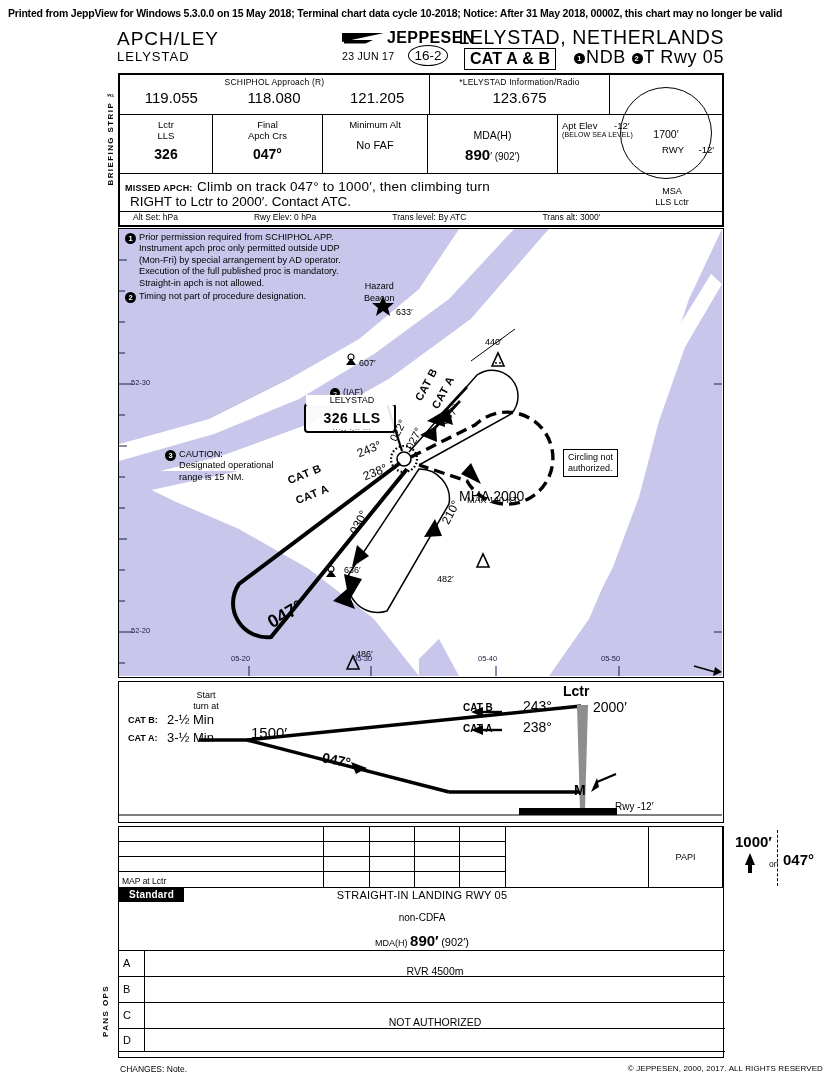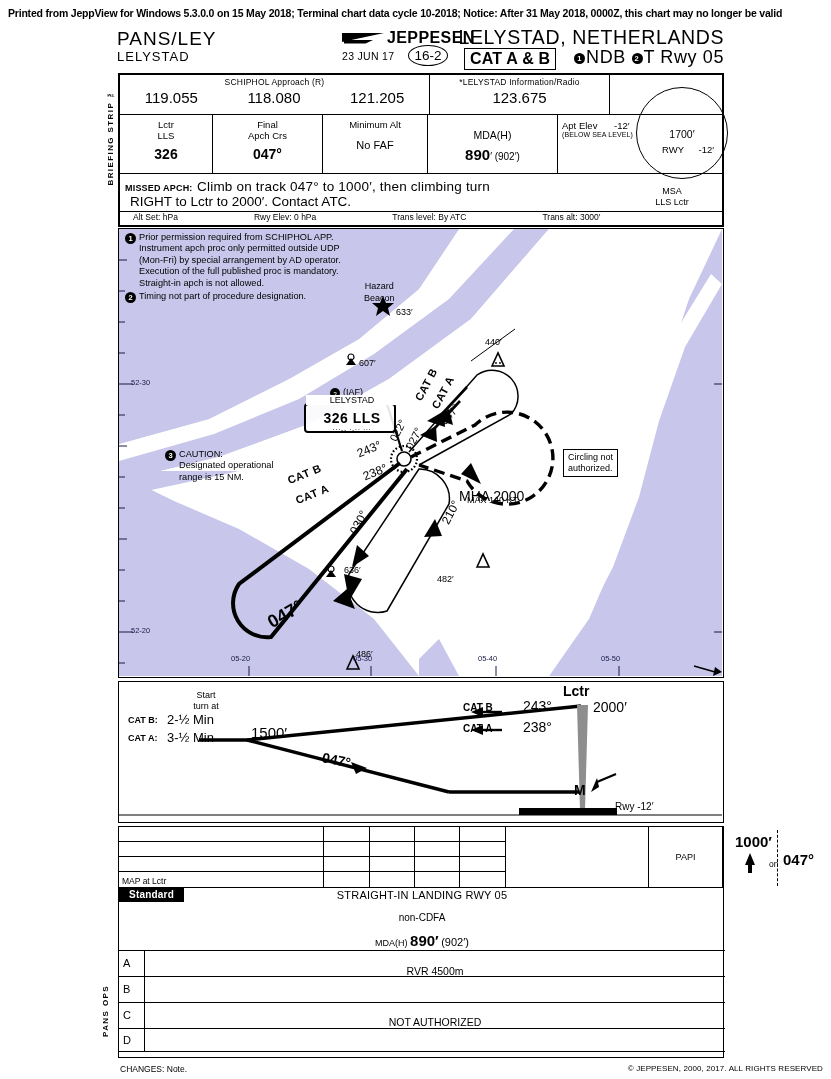--- a/index.html
+++ b/index.html
@@ -80,21 +80,21 @@
   .bs-missed{ height:38px; border-bottom:1.2px solid #000; padding:3px 0 0 5px; position:relative;}
   .ma-lbl{ font-size:9px; font-weight:bold; letter-spacing:0.2px;}
   .ma-txt{ font-size:13.5px; letter-spacing:0.2px;}
   .ma-l2{ font-size:13.5px; padding-left:5px; margin-top:-1px;}
   .bs-alt{ height:15px; display:flex; font-size:8.5px; padding-left:13px; align-items:flex-start;gap:36px;}
   .bs-alt span{ margin-right:40px; }
 
   
   .msa-box{ position:absolute; left:620px; top:82px; width:104px; height:145px;}
   .msa-circle{
-    position:absolute; left:16px; top:5px; width:92px; height:92px;
+    position:absolute; left:0; top:5px; width:92px; height:92px;
     border:1.1px solid #000; border-radius:50%;
     font-size:10.5px; text-align:center; line-height:92px;
   }
   .msa-cap{ position:absolute; left:0; top:104px; width:104px; text-align:center; font-size:9px; line-height:11px;}
 
   
   .plan{ position:absolute; left:118px; top:228px; width:606px; height:450px;
          border:1.5px solid #000; background:#fff; overflow:hidden;}
   .plan svg{ position:absolute; left:0; top:0; }
   .ptxt{ position:absolute; font-size:9px; line-height:11.5px; white-space:nowrap;}
@@ -168,21 +168,21 @@
   .copyr{ position:absolute; right:8px; top:1064px; font-size:8px; letter-spacing:0.1px;}
 </style>
 </head>
 <body>
 
 <div class="page">
 
   <div class="print-notice">Printed from JeppView for Windows 5.3.0.0 on 15 May 2018; Terminal chart data cycle 10-2018; Notice: After 31 May 2018, 0000Z, this chart may no longer be valid</div>
 
   <div class="hdr">
-    <div class="hdr-ident">PANS/LEY</div>
+    <div class="hdr-ident">APCH/LEY</div>
     <div class="hdr-ident2">LELYSTAD</div>
 
     <div class="jepp-wrap">
       <span class="jepp-logo"></span>
       <span class="jepp-name">JEPPESEN</span>
     </div>
 
     <div class="hdr-date">23 JUN 17</div>
     <div class="hdr-index">16-2</div>
     <div class="hdr-cat">CAT A &amp; B</div>

